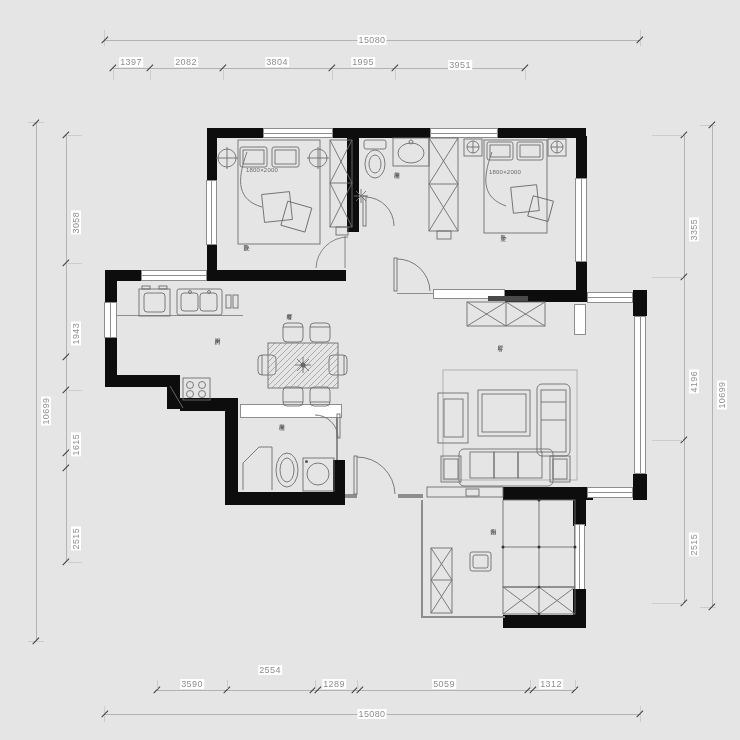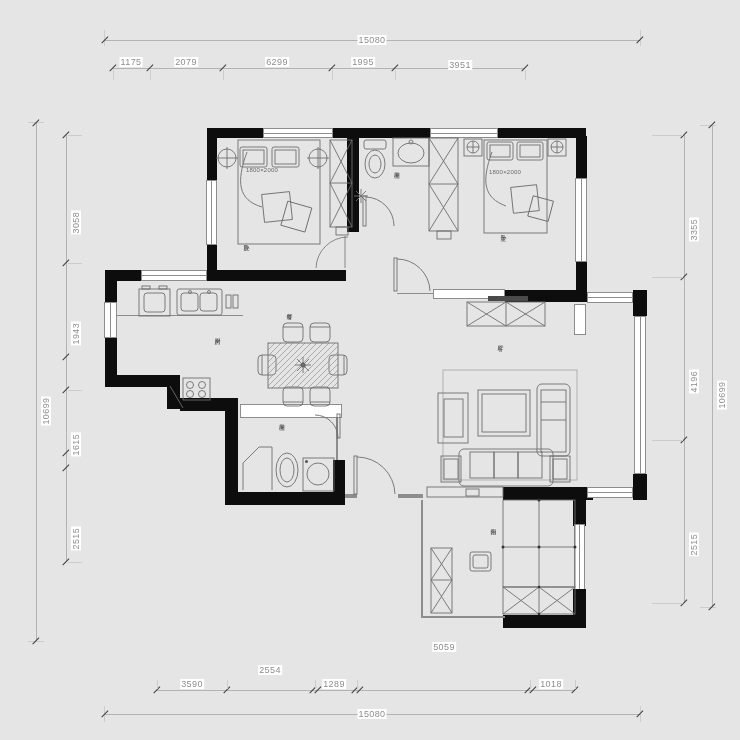--- a/index.html
+++ b/index.html
@@ -46,23 +46,23 @@
   <div class="tick" style="left:223px;top:68px"></div>
   <div class="tick" style="left:332px;top:68px"></div>
   <div class="tick" style="left:395px;top:68px"></div>
   <div class="tick" style="left:525px;top:68px"></div>
   <div class="ext" style="left:113px;top:70px;width:1px;height:10px"></div>
   <div class="ext" style="left:150px;top:70px;width:1px;height:10px"></div>
   <div class="ext" style="left:223px;top:70px;width:1px;height:10px"></div>
   <div class="ext" style="left:332px;top:70px;width:1px;height:10px"></div>
   <div class="ext" style="left:395px;top:70px;width:1px;height:10px"></div>
   <div class="ext" style="left:525px;top:70px;width:1px;height:10px"></div>
-  <div class="dlabel" style="left:131px;top:57px">1175</div>
-  <div class="dlabel" style="left:186px;top:57px">2079</div>
-  <div class="dlabel" style="left:277px;top:57px">6299</div>
+  <div class="dlabel" style="left:131px;top:57px">1397</div>
+  <div class="dlabel" style="left:186px;top:57px">2082</div>
+  <div class="dlabel" style="left:277px;top:57px">3804</div>
   <div class="dlabel" style="left:363px;top:57px">1995</div>
   <div class="dlabel" style="left:460px;top:60px">3951</div>
 
   <div class="dl" style="left:157px;top:690px;width:418px;height:1px"></div>
   <div class="tick" style="left:157px;top:690px"></div>
   <div class="tick" style="left:227px;top:690px"></div>
   <div class="tick" style="left:313px;top:690px"></div>
   <div class="tick" style="left:318px;top:690px"></div>
   <div class="tick" style="left:355px;top:690px"></div>
   <div class="tick" style="left:360px;top:690px"></div>
@@ -71,22 +71,22 @@
   <div class="tick" style="left:575px;top:690px"></div>
   <div class="ext" style="left:157px;top:680px;width:1px;height:9px"></div>
   <div class="ext" style="left:227px;top:680px;width:1px;height:9px"></div>
   <div class="ext" style="left:315px;top:680px;width:1px;height:9px"></div>
   <div class="ext" style="left:357px;top:680px;width:1px;height:9px"></div>
   <div class="ext" style="left:530px;top:680px;width:1px;height:9px"></div>
   <div class="ext" style="left:575px;top:680px;width:1px;height:9px"></div>
   <div class="dlabel" style="left:192px;top:679px">3590</div>
   <div class="dlabel" style="left:270px;top:665px">2554</div>
   <div class="dlabel" style="left:334px;top:679px">1289</div>
-  <div class="dlabel" style="left:444px;top:642px">5059</div>
-  <div class="dlabel" style="left:551px;top:679px">1018</div>
+  <div class="dlabel" style="left:444px;top:679px">5059</div>
+  <div class="dlabel" style="left:551px;top:679px">1312</div>
 
   <div class="dl" style="left:105px;top:714px;width:535px;height:1px"></div>
   <div class="ext" style="left:104px;top:706px;width:1px;height:16px"></div>
   <div class="ext" style="left:640px;top:706px;width:1px;height:16px"></div>
   <div class="tick" style="left:105px;top:714px"></div>
   <div class="tick" style="left:640px;top:714px"></div>
   <div class="dlabel" style="left:372px;top:709px">15080</div>
 
   <div class="dl" style="left:36px;top:123px;width:1px;height:518px"></div>
   <div class="ext" style="left:28px;top:122px;width:16px;height:1px"></div>

